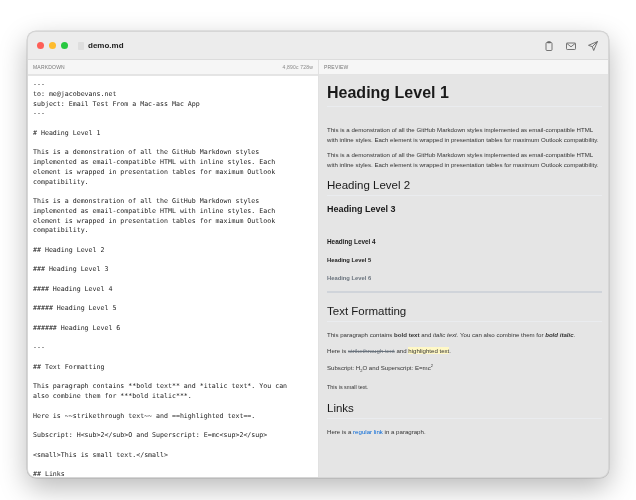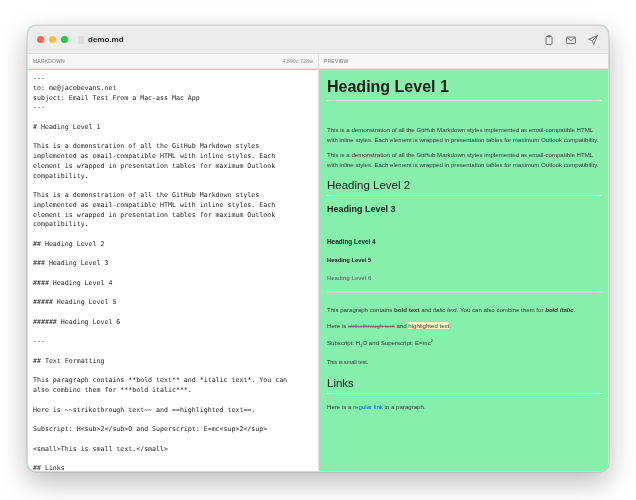--- a/index.html
+++ b/index.html
@@ -1,21 +1,21 @@
 <!DOCTYPE html>
 <html><head>
 <meta charset="utf-8">
 <style>
   * { box-sizing: border-box; margin: 0; padding: 0; }
   html, body { width: 636px; height: 500px; background: #ffffff; overflow: hidden; }
   body { position: relative; font-family: "Liberation Sans", sans-serif; }
 
   .window {
-    position: absolute; left: 27px; top: 25px; width: 582px; height: 447px;
-    background: #86efac; border-radius: 9px; overflow: hidden;
+    position: absolute; left: 27px; top: 31px; width: 582px; height: 447px;
+    background: #e5e5e5; border-radius: 9px; overflow: hidden;
     border: 1px solid #d6d6d6;
     box-shadow: 0 10px 28px rgba(0,0,0,0.28), 0 0 0 0.5px rgba(0,0,0,0.15);
   }
   .titlebar {
     position: absolute; left: 0; top: 0; width: 100%; height: 28px;
     background: #ececec; border-bottom: 1px solid #dcdcdc;
     display: flex; align-items: center;
   }
   .traffic { display: flex; gap: 5px; margin-left: 9px; }
   .dot { width: 7px; height: 7px; border-radius: 50%; }
@@ -45,21 +45,21 @@
     background: #fff; padding: 4px 6px 0 5px;
     font-family: "DejaVu Sans Mono", monospace; font-size: 6.6px; line-height: 9.75px; color: #222;
     overflow: hidden; white-space: pre;
   }
   .editor .line { display: block; height: 9.75px; }
 
   .preview {
     position: absolute; left: 291px; top: 44px; width: 291px; height: 403px;
     padding: 8px 8px 0 8px; overflow: hidden; color: #24292e;
   }
-  .preview h1 { font-size: 16px; font-weight: bold; color: #1a1a1a; padding-bottom: 4px; border-bottom: 1px solid #eaecef; margin-bottom: 24px; }
+  .preview h1 { font-size: 16px; font-weight: bold; color: #1a1a1a; padding-bottom: 4px; border-bottom: 1px solid #eaecef; margin-bottom: 18px; }
   .preview p { font-size: 6.1px; line-height: 9.5px; color: #333; margin-bottom: 6px; }
   .preview h2 { font-size: 11.5px; font-weight: normal; color: #1a1a1a; padding-bottom: 4px; border-bottom: 1px solid #eaecef; margin: 10px 0 8px 0; }
   .preview h3 { font-size: 9px; font-weight: bold; color: #1a1a1a; margin-bottom: 24px; }
   .preview h4 { font-size: 6.4px; font-weight: bold; color: #1a1a1a; margin-bottom: 12px; }
   .preview h5 { font-size: 5.8px; font-weight: bold; color: #1a1a1a; margin-bottom: 12px; }
   .preview h6 { font-size: 5.8px; font-weight: bold; color: #6a737d; margin-bottom: 10px; }
   .preview hr { border: 0; height: 2px; background: #d0d4da; margin: 0 0 12px 0; }
   .preview .strike { text-decoration: line-through; color: #6a737d; }
   .preview .mark { background: #fff8c5; }
   .preview .link { color: #0366d6; }
@@ -115,20 +115,21 @@
   <div class="preview">
     <h1>Heading Level 1</h1>
     <p>This is a demonstration of all the GitHub Markdown styles implemented as email-compatible HTML with inline styles. Each element is wrapped in presentation tables for maximum Outlook compatibility.</p>
     <p>This is a demonstration of all the GitHub Markdown styles implemented as email-compatible HTML with inline styles. Each element is wrapped in presentation tables for maximum Outlook compatibility.</p>
     <h2>Heading Level 2</h2>
     <h3>Heading Level 3</h3>
     <h4>Heading Level 4</h4>
     <h5>Heading Level 5</h5>
     <h6>Heading Level 6</h6>
     <hr>
+    <h2>Text Formatting</h2>
     <p><span>This paragraph contains </span><b>bold text</b><span> and </span><i>italic text</i><span>. You can also combine them for </span><b><i>bold italic</i></b><span>.</span></p>
     <p><span>Here is </span><span class="strike">strikethrough text</span><span> and </span><span class="mark">highlighted text</span><span>.</span></p>
     <p><span>Subscript: H</span><sub>2</sub><span>O and Superscript: E=mc</span><sup>2</sup></p>
     <p><small>This is small text.</small></p>
     <h2>Links</h2>
     <p><span>Here is a </span><span class="link">regular link</span><span> in a paragraph.</span></p>
   </div>
 </div>
 
 </body></html>

